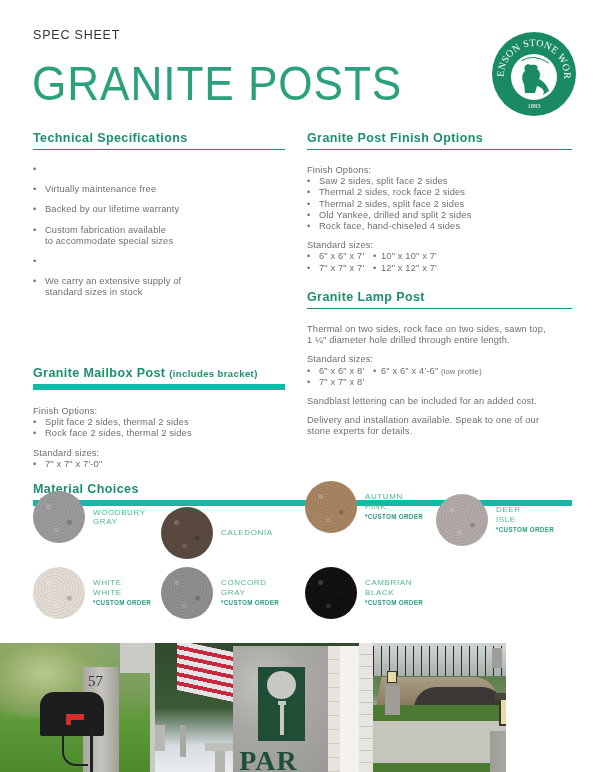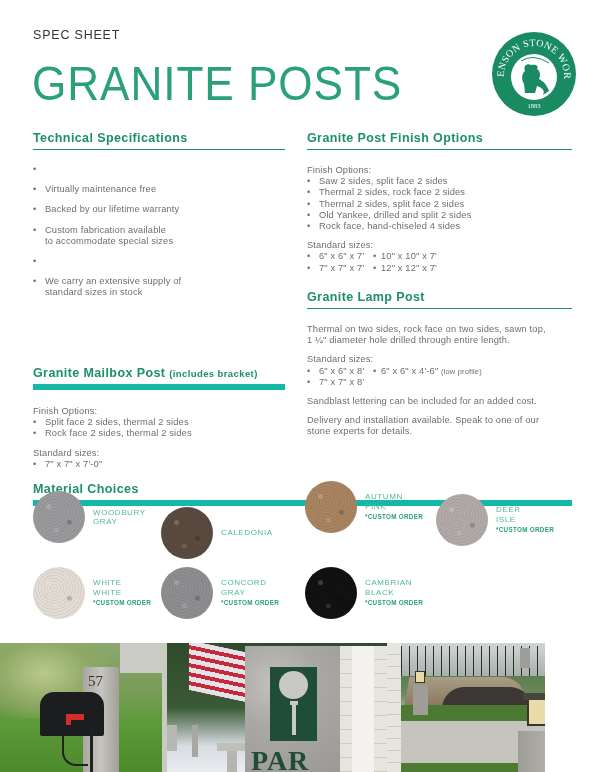--- a/index.html
+++ b/index.html
@@ -27,21 +27,21 @@
   .tech li .dot { width: 12px; flex: 0 0 12px; }
 
   .two-col { display: flex; }
   .two-col .c1 { width: 66px; }
   .small { font-size: 7.5px; }
   .mat { position: absolute; display: flex; align-items: center; }
   .swatch { width: 52px; height: 52px; border-radius: 50%; flex: 0 0 52px; }
   .mat-lbl { margin-left: 8px; font-size: 8px; line-height: 9.5px; color: #4fb893; letter-spacing: 0.6px; }
   .mat-lbl .co { font-size: 6.3px; font-weight: bold; color: #2aa07c; letter-spacing: 0.3px; display: block; margin-top: 1px; }
 
-  .photos { position: absolute; left: 0; top: 643px; width: 545px; height: 129px; display: flex; }
+  .photos { position: absolute; left: 0; top: 643px; width: 506px; height: 129px; display: flex; }
   .photo { height: 129px; position: relative; overflow: hidden; }
 </style>
 </head>
 <body>
 
 <div class="spec-label">SPEC SHEET</div>
 <div class="page-title">GRANITE POSTS</div>
 
 <div class="logo">
   <svg width="86" height="86" viewBox="0 0 86 86">

